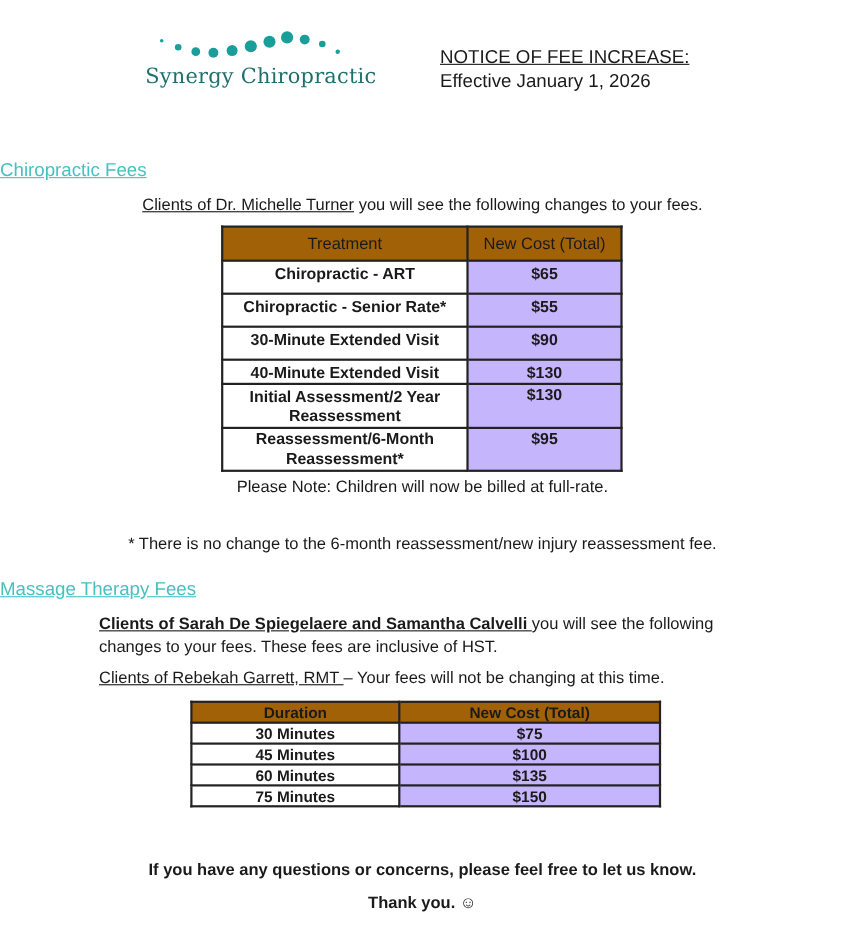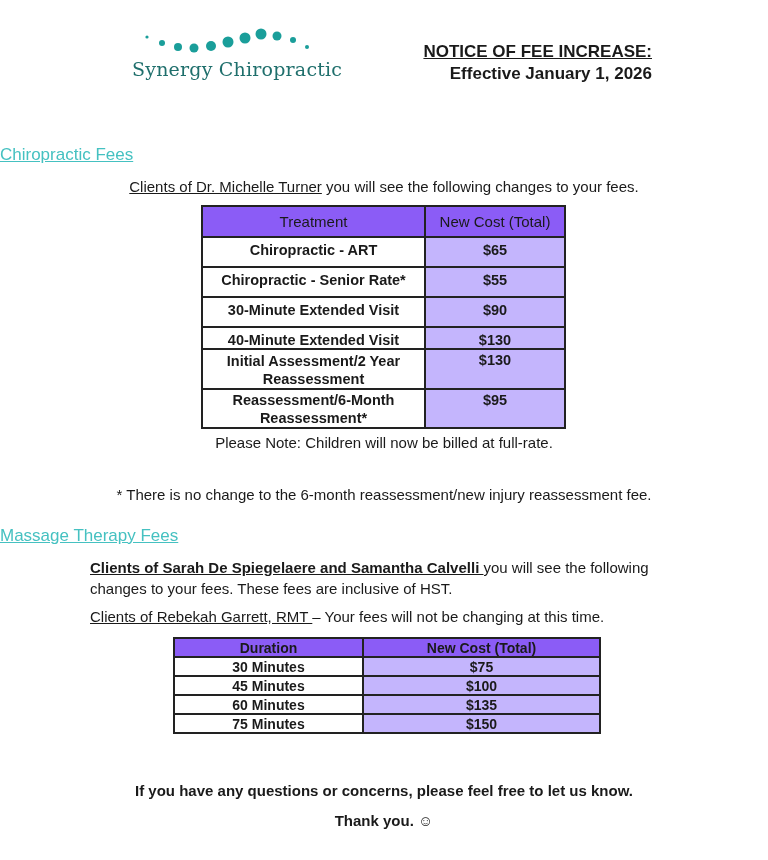--- a/index.html
+++ b/index.html
@@ -6,32 +6,32 @@
   body {
     width: 768px; height: 860px; position: relative; overflow: hidden;
     font-family: "Liberation Sans", "DejaVu Sans", sans-serif; color: #1a1a1a;
   }
   .logo { position: absolute; left: 128px; top: 24px; width: 210px; height: 62px; }
   .logo svg { position: absolute; left: 0; top: 0; }
   .logo-text {
     position: absolute; left: 4px; top: 34px; font-family: "DejaVu Serif", "Liberation Serif", serif;
     font-size: 19px; color: #1f6f6c; letter-spacing: 0.2px; white-space: nowrap;
   }
-  .notice { position: absolute; left: 400px; top: 41px; width: 252px; text-align: right; font-weight: bold; font-size: 17px; line-height: 22px; }
+  .notice { position: absolute; left: 400px; top: 41px; width: 252px; text-align: left; font-weight: normal; font-size: 17px; line-height: 22px; }
   .notice .t1 { text-decoration: underline; }
   .section-title {
     position: absolute; left: 0; width: 768px; text-align: left; color: #45c1c1;
     font-size: 17px; text-decoration: underline; font-weight: 500;
   }
   .para { position: absolute; font-size: 15px; line-height: 21px; }
   .u { text-decoration: underline; }
   .b { font-weight: bold; }
   table { border-collapse: collapse; position: absolute; font-size: 14.5px; }
   td, th { border: 2px solid #222; text-align: center; padding: 0; }
-  th { background: #8b5cf6; font-weight: normal; }
+  th { background: #a16207; font-weight: normal; }
   .cost { background: #c4b5fd; }
   .t1tab { left: 201px; top: 205px; width: 365px; }
   .t1tab th { height: 29px; font-size: 15px; }
   .t1tab td { font-weight: bold; vertical-align: top; padding-top: 4px; }
   .t1tab td.c1 { width: 221px; }
   .t2tab { left: 173px; top: 637px; width: 428px; }
   .t2tab th { height: 17px; font-weight: bold; font-size: 14px; line-height: 16px; }
   .t2tab td { height: 17px; font-weight: bold; font-size: 14px; line-height: 16px; }
   .t2tab td.c1 { width: 187px; }
   .center { left: 0; width: 768px; text-align: center; }

